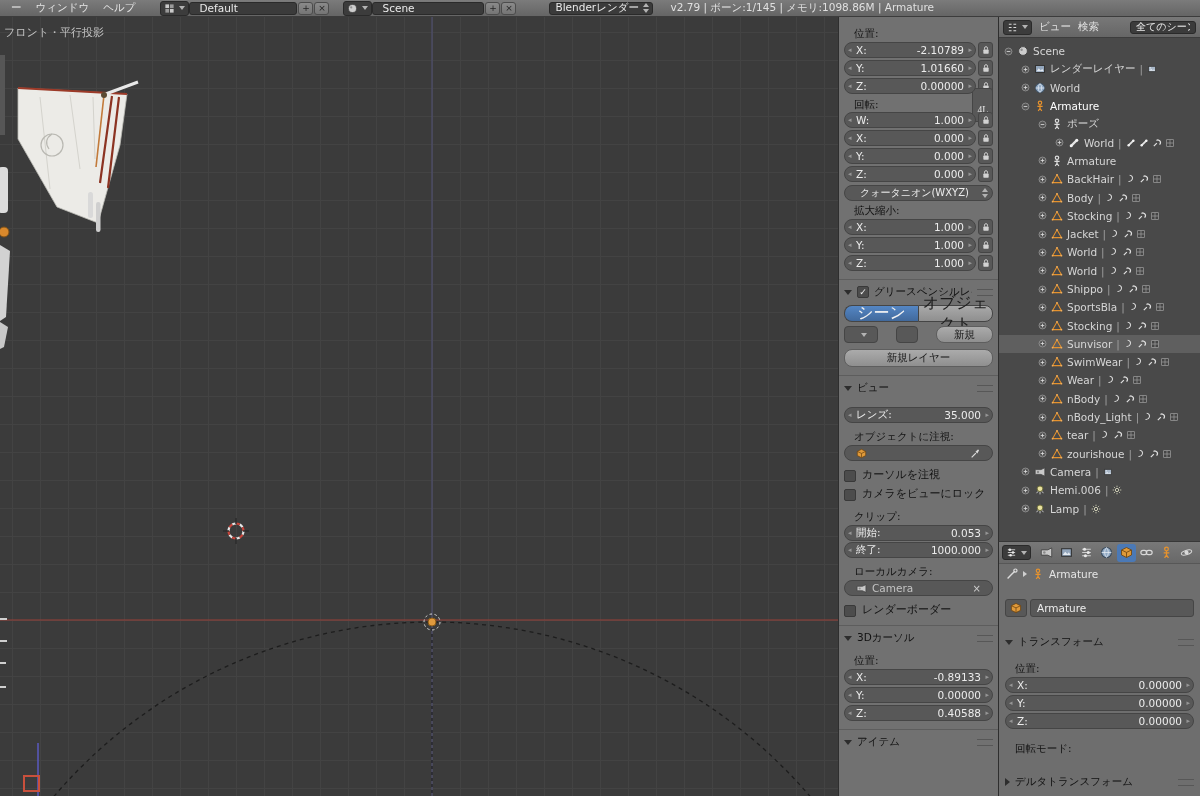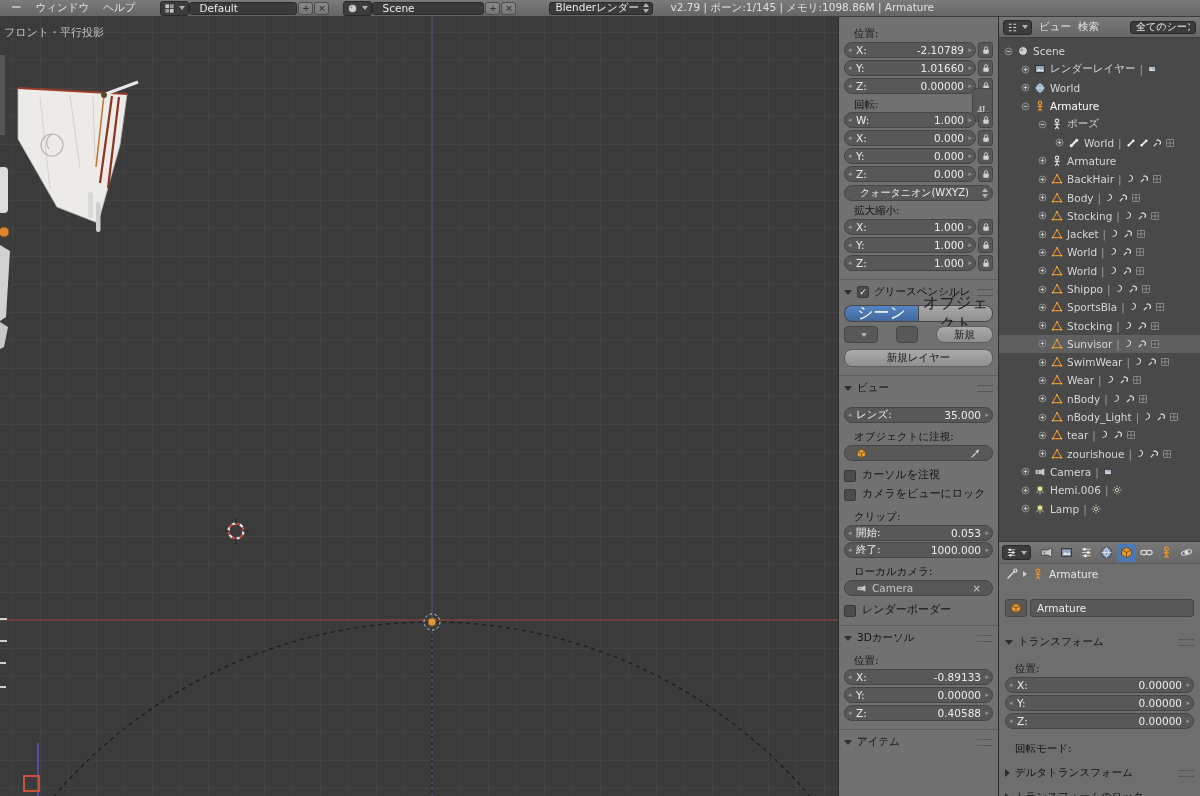--- a/index.html
+++ b/index.html
@@ -1527,21 +1527,21 @@
     </div>
   </div>
         <div class="fieldrow">
     <div class="pill">
       <span class="flabel">Z:</span>
       <span class="fvalue">0.00000</span>
     </div>
   </div>
       </div>
     <div class="plabel" style="margin-top:12px">回転モード:</div>
-    <div class="pheadrow" style="margin-top:8px">
+    <div class="pheadrow" style="margin-top:17px">
       <span class="tri-right"></span>
       <span class="phtext">デルタトランスフォーム</span>
       <span class="grip"></span>
     </div>
     <div class="pheadrow" style="margin-top:6px">
       <span class="tri-right"></span>
       <span class="phtext">トランスフォームのロック</span>
     </div>
   </div>
 </div>

